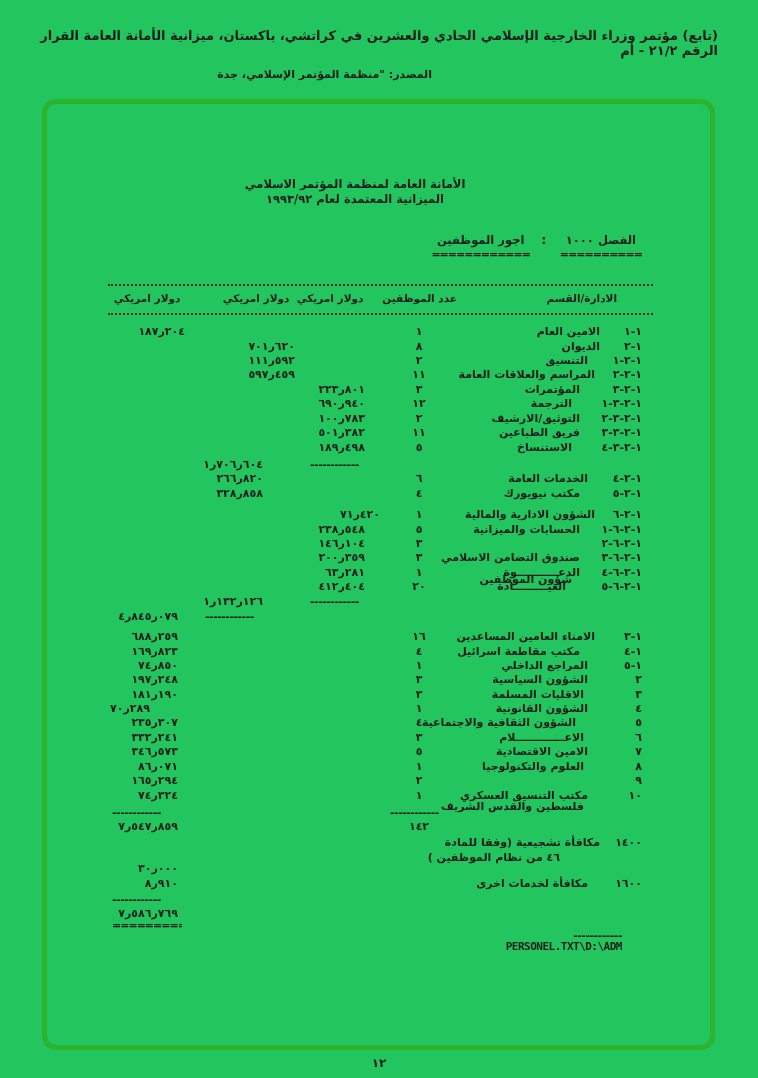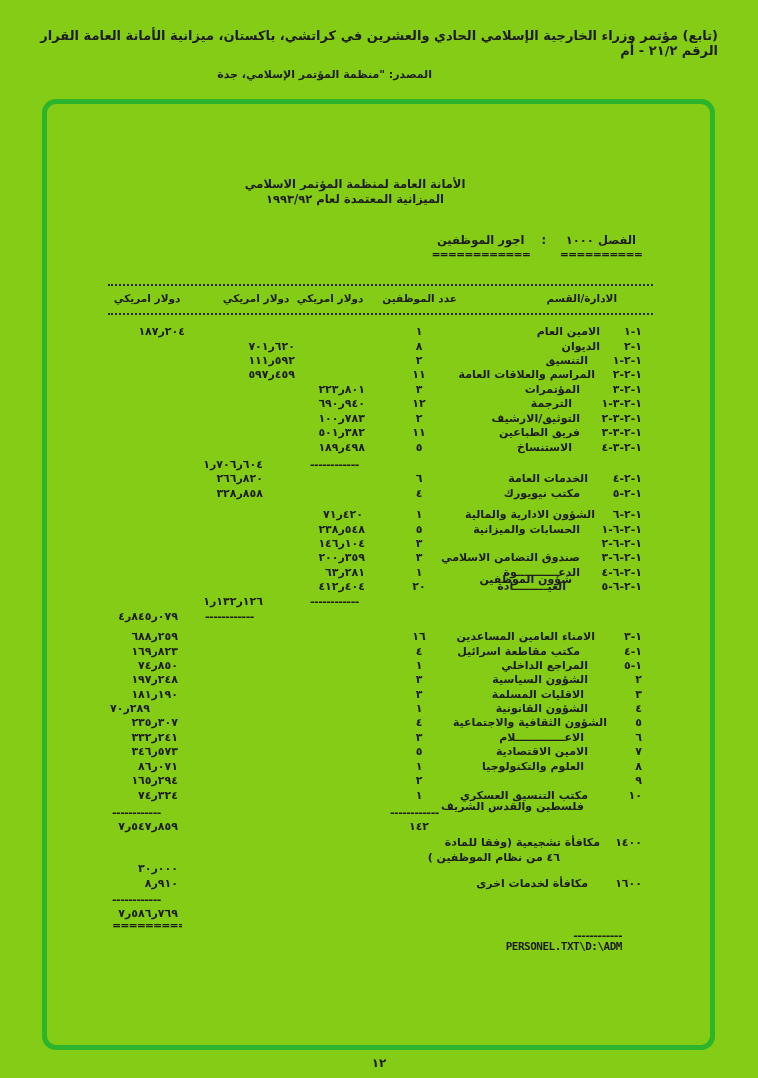--- a/index.html
+++ b/index.html
@@ -1,16 +1,16 @@
 <!DOCTYPE html>
 <html lang="ar"><head>
 <meta charset="utf-8">
 <style>
   html,body{margin:0;padding:0;background:#e8e8e8;}
-  #page{position:relative;width:758px;height:1078px;background:#84cc16;overflow:hidden;
+  #page{position:relative;width:758px;height:1078px;background:#22c55e;overflow:hidden;
         font-family:"DejaVu Sans",sans-serif;color:#1d1d1d;font-weight:700;}
   .abs{position:absolute;}
   .rtl{direction:rtl;unicode-bidi:embed;}
   .ltr{direction:ltr;unicode-bidi:bidi-override;display:inline-block;}
   #top-line{top:28px;right:40px;left:14px;text-align:right;font-size:13px;letter-spacing:-0.2px;}
   #source-line{top:68px;right:326px;font-size:11px;}
   #frame{top:99px;left:42px;width:663px;height:941px;border:5px solid #2cb42c;border-radius:14px;}
   #doc-title1{top:177px;left:240px;width:230px;text-align:center;font-size:11.5px;}
   #doc-title2{top:192px;left:240px;width:230px;text-align:center;font-size:11.5px;}
   .chap{top:233px;font-size:11.5px;text-align:center;}
@@ -136,21 +136,21 @@
       <div class="row abs" style="top: 487px;">
         <span class="code ltr">٥-٢-١</span>
         <span class="name" style="right: 178px;">مكتب نيويورك</span>
         <span class="staff"><span class="ltr">٤</span></span>
         <span class="amt ltr" style="right: 495px;">٣٢٨ر٨٥٨</span>
       </div>
       <div class="row abs" style="top: 508px;">
         <span class="code ltr">٦-٢-١</span>
         <span class="name" style="right: 163px;">الشؤون الادارية والمالية</span>
         <span class="staff"><span class="ltr">١</span></span>
-        <span class="amt ltr" style="right: 395px; text-align: center;">٧١ر٤٢٠</span>
+        <span class="amt ltr" style="right: 378px; text-align: center;">٧١ر٤٢٠</span>
       </div>
       <div class="row abs" style="top: 523px;">
         <span class="code ltr">١-٦-٢-١</span>
         <span class="name" style="right: 178px;">الحسابات والميزانية</span>
         <span class="staff"><span class="ltr">٥</span></span>
         <span class="amt ltr" style="right: 393px;">٢٣٨ر٥٤٨</span>
       </div>
       <div class="row abs" style="top: 537px;">
         <span class="code ltr">٢-٦-٢-١</span>
         <span class="name" style="right: 186px; margin-top: 36px;">شؤون الموظفين</span>
@@ -214,21 +214,21 @@
         <span class="amt ltr" style="right: 580px;">١٨١ر١٩٠</span>
       </div>
       <div class="row abs" style="top: 702px;">
         <span class="code ltr">٤</span>
         <span class="name" style="right: 170px;">الشؤون القانونية</span>
         <span class="staff"><span class="ltr">١</span></span>
         <span class="amt ltr" style="right: 608px;">٧٠ر٢٨٩</span>
       </div>
       <div class="row abs" style="top: 716px;">
         <span class="code ltr">٥</span>
-        <span class="name" style="right: 151px; margin-left: 48px;">الشؤون الثقافية والاجتماعية</span>
+        <span class="name" style="right: 182px; margin-left: 48px;">الشؤون الثقافية والاجتماعية</span>
         <span class="staff"><span class="ltr">٤</span></span>
         <span class="amt ltr" style="right: 580px;">٢٣٥ر٣٠٧</span>
       </div>
       <div class="row abs" style="top: 731px;">
         <span class="code ltr">٦</span>
         <span class="name" style="right: 174px;">الاعـــــــــــــلام</span>
         <span class="staff"><span class="ltr">٣</span></span>
         <span class="amt ltr" style="right: 580px;">٣٣٢ر٢٤١</span>
       </div>
       <div class="row abs" style="top: 745px;">

